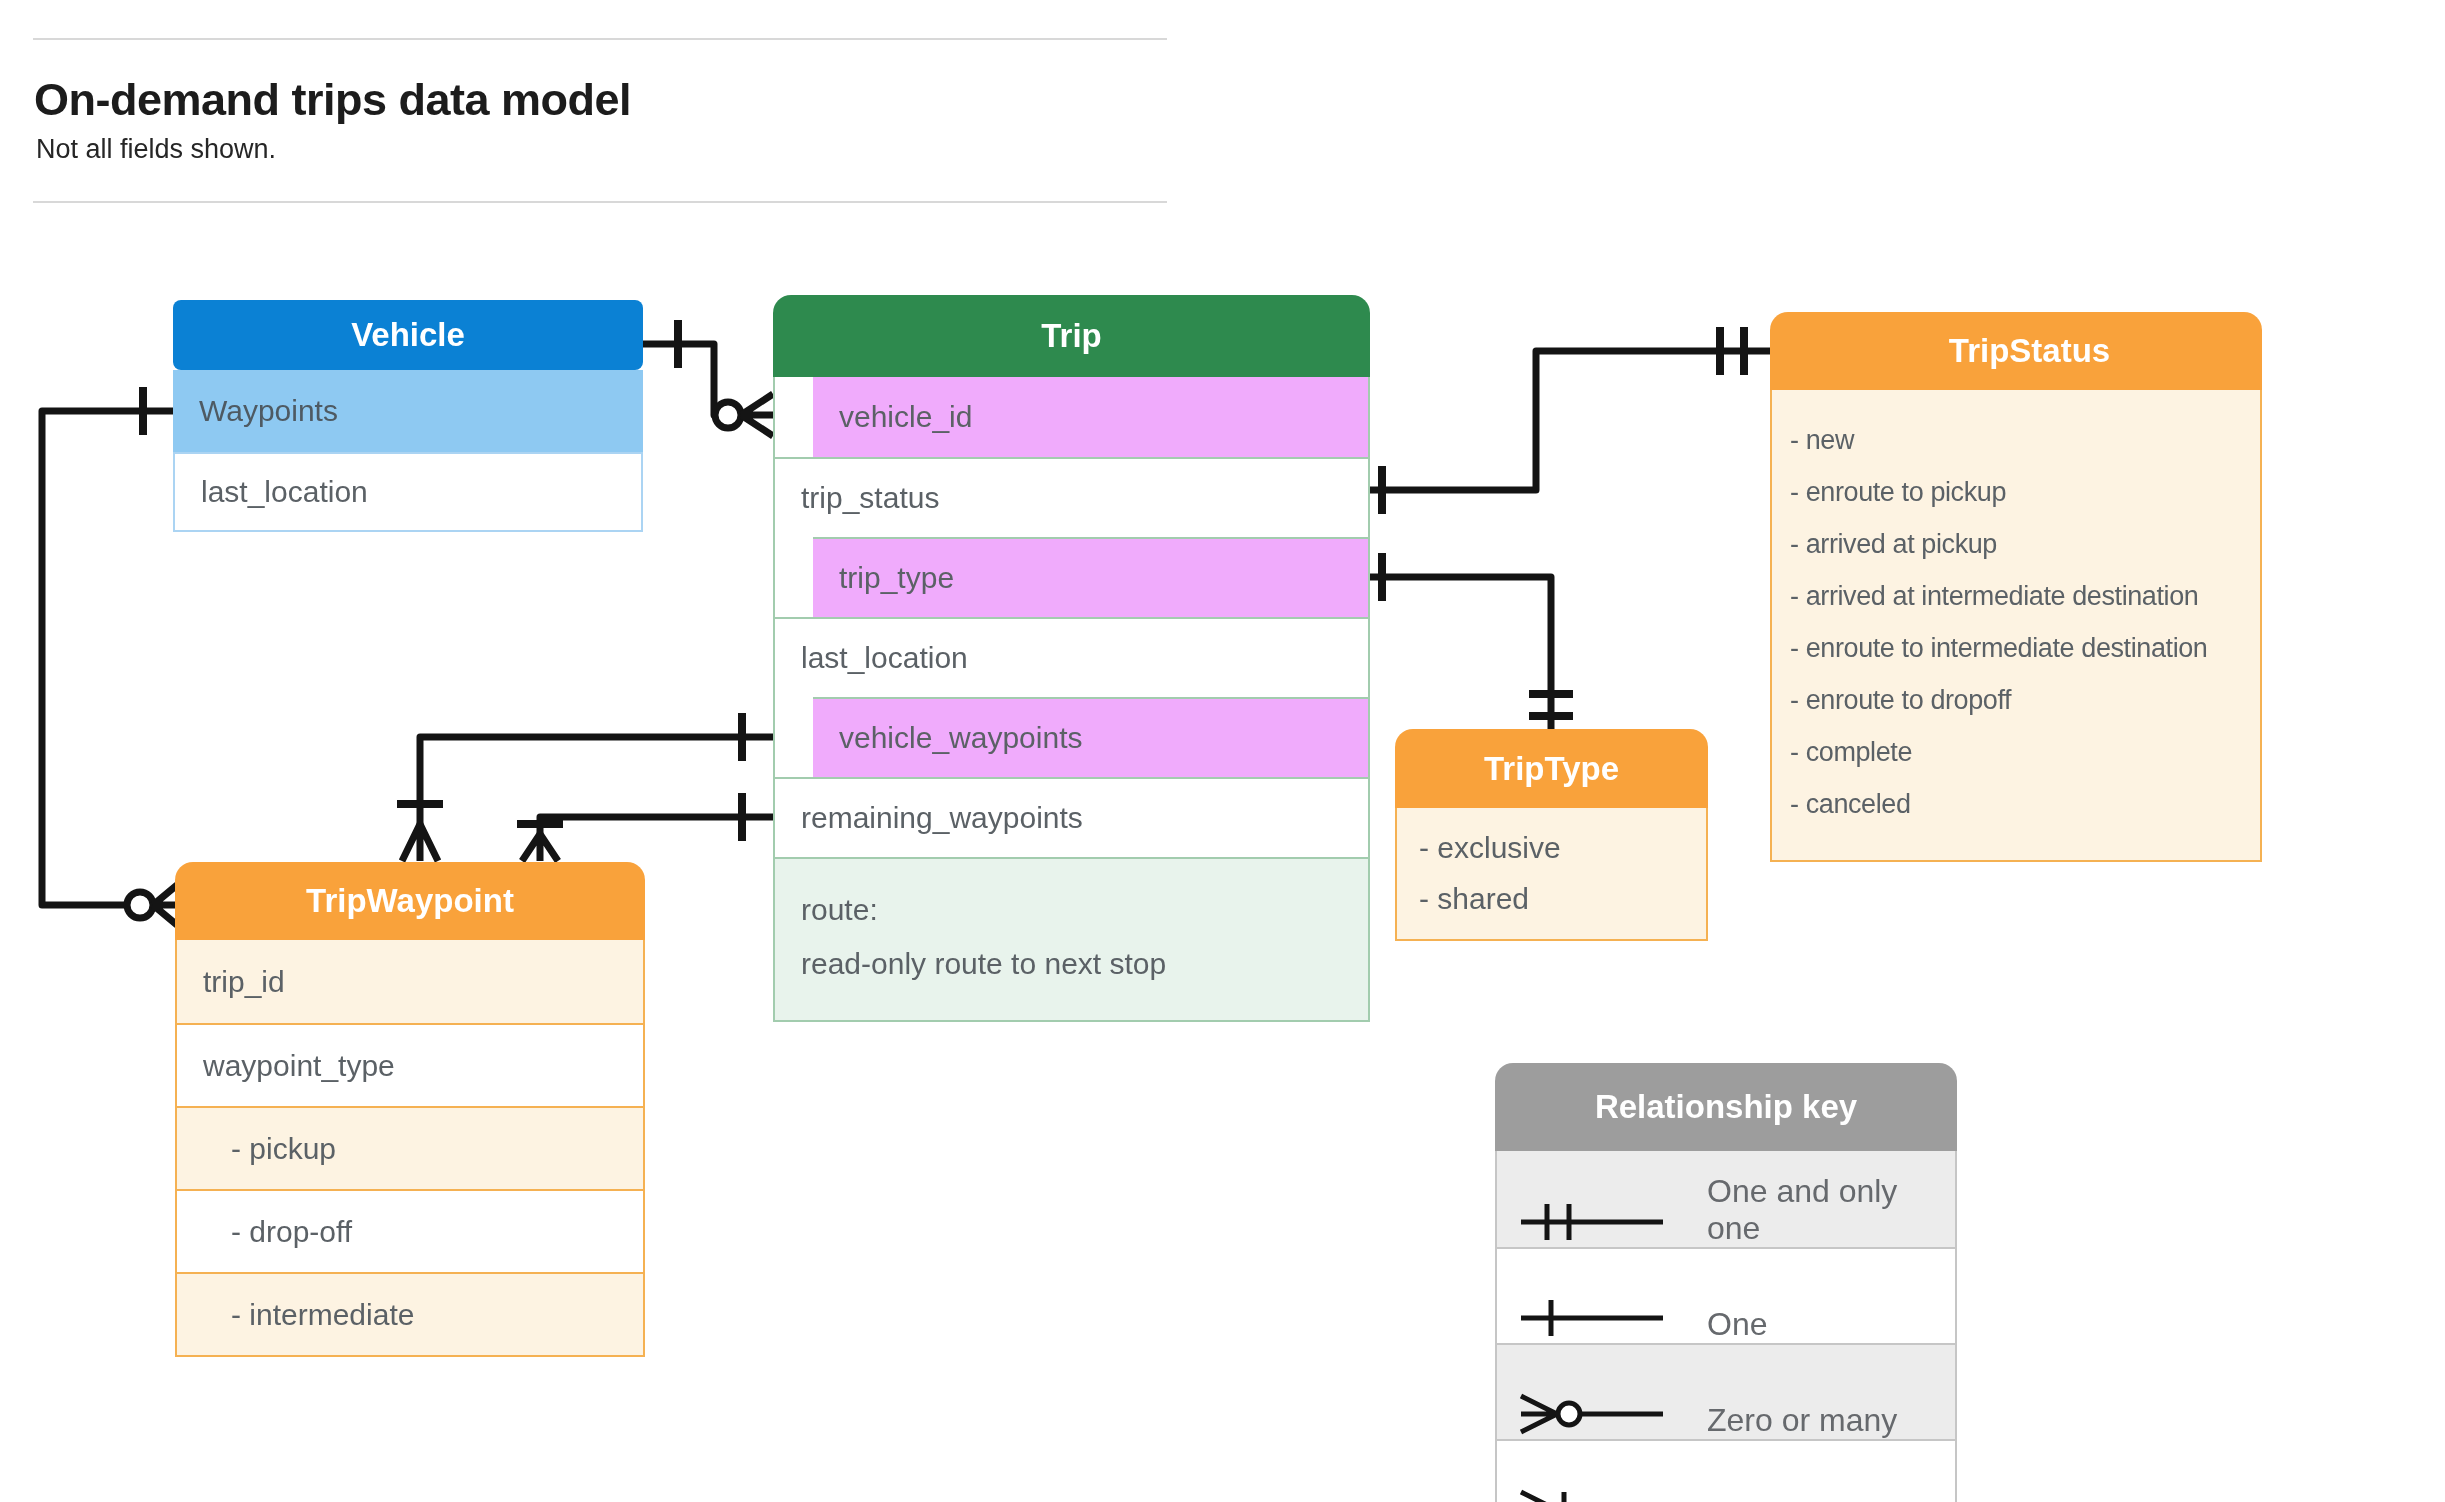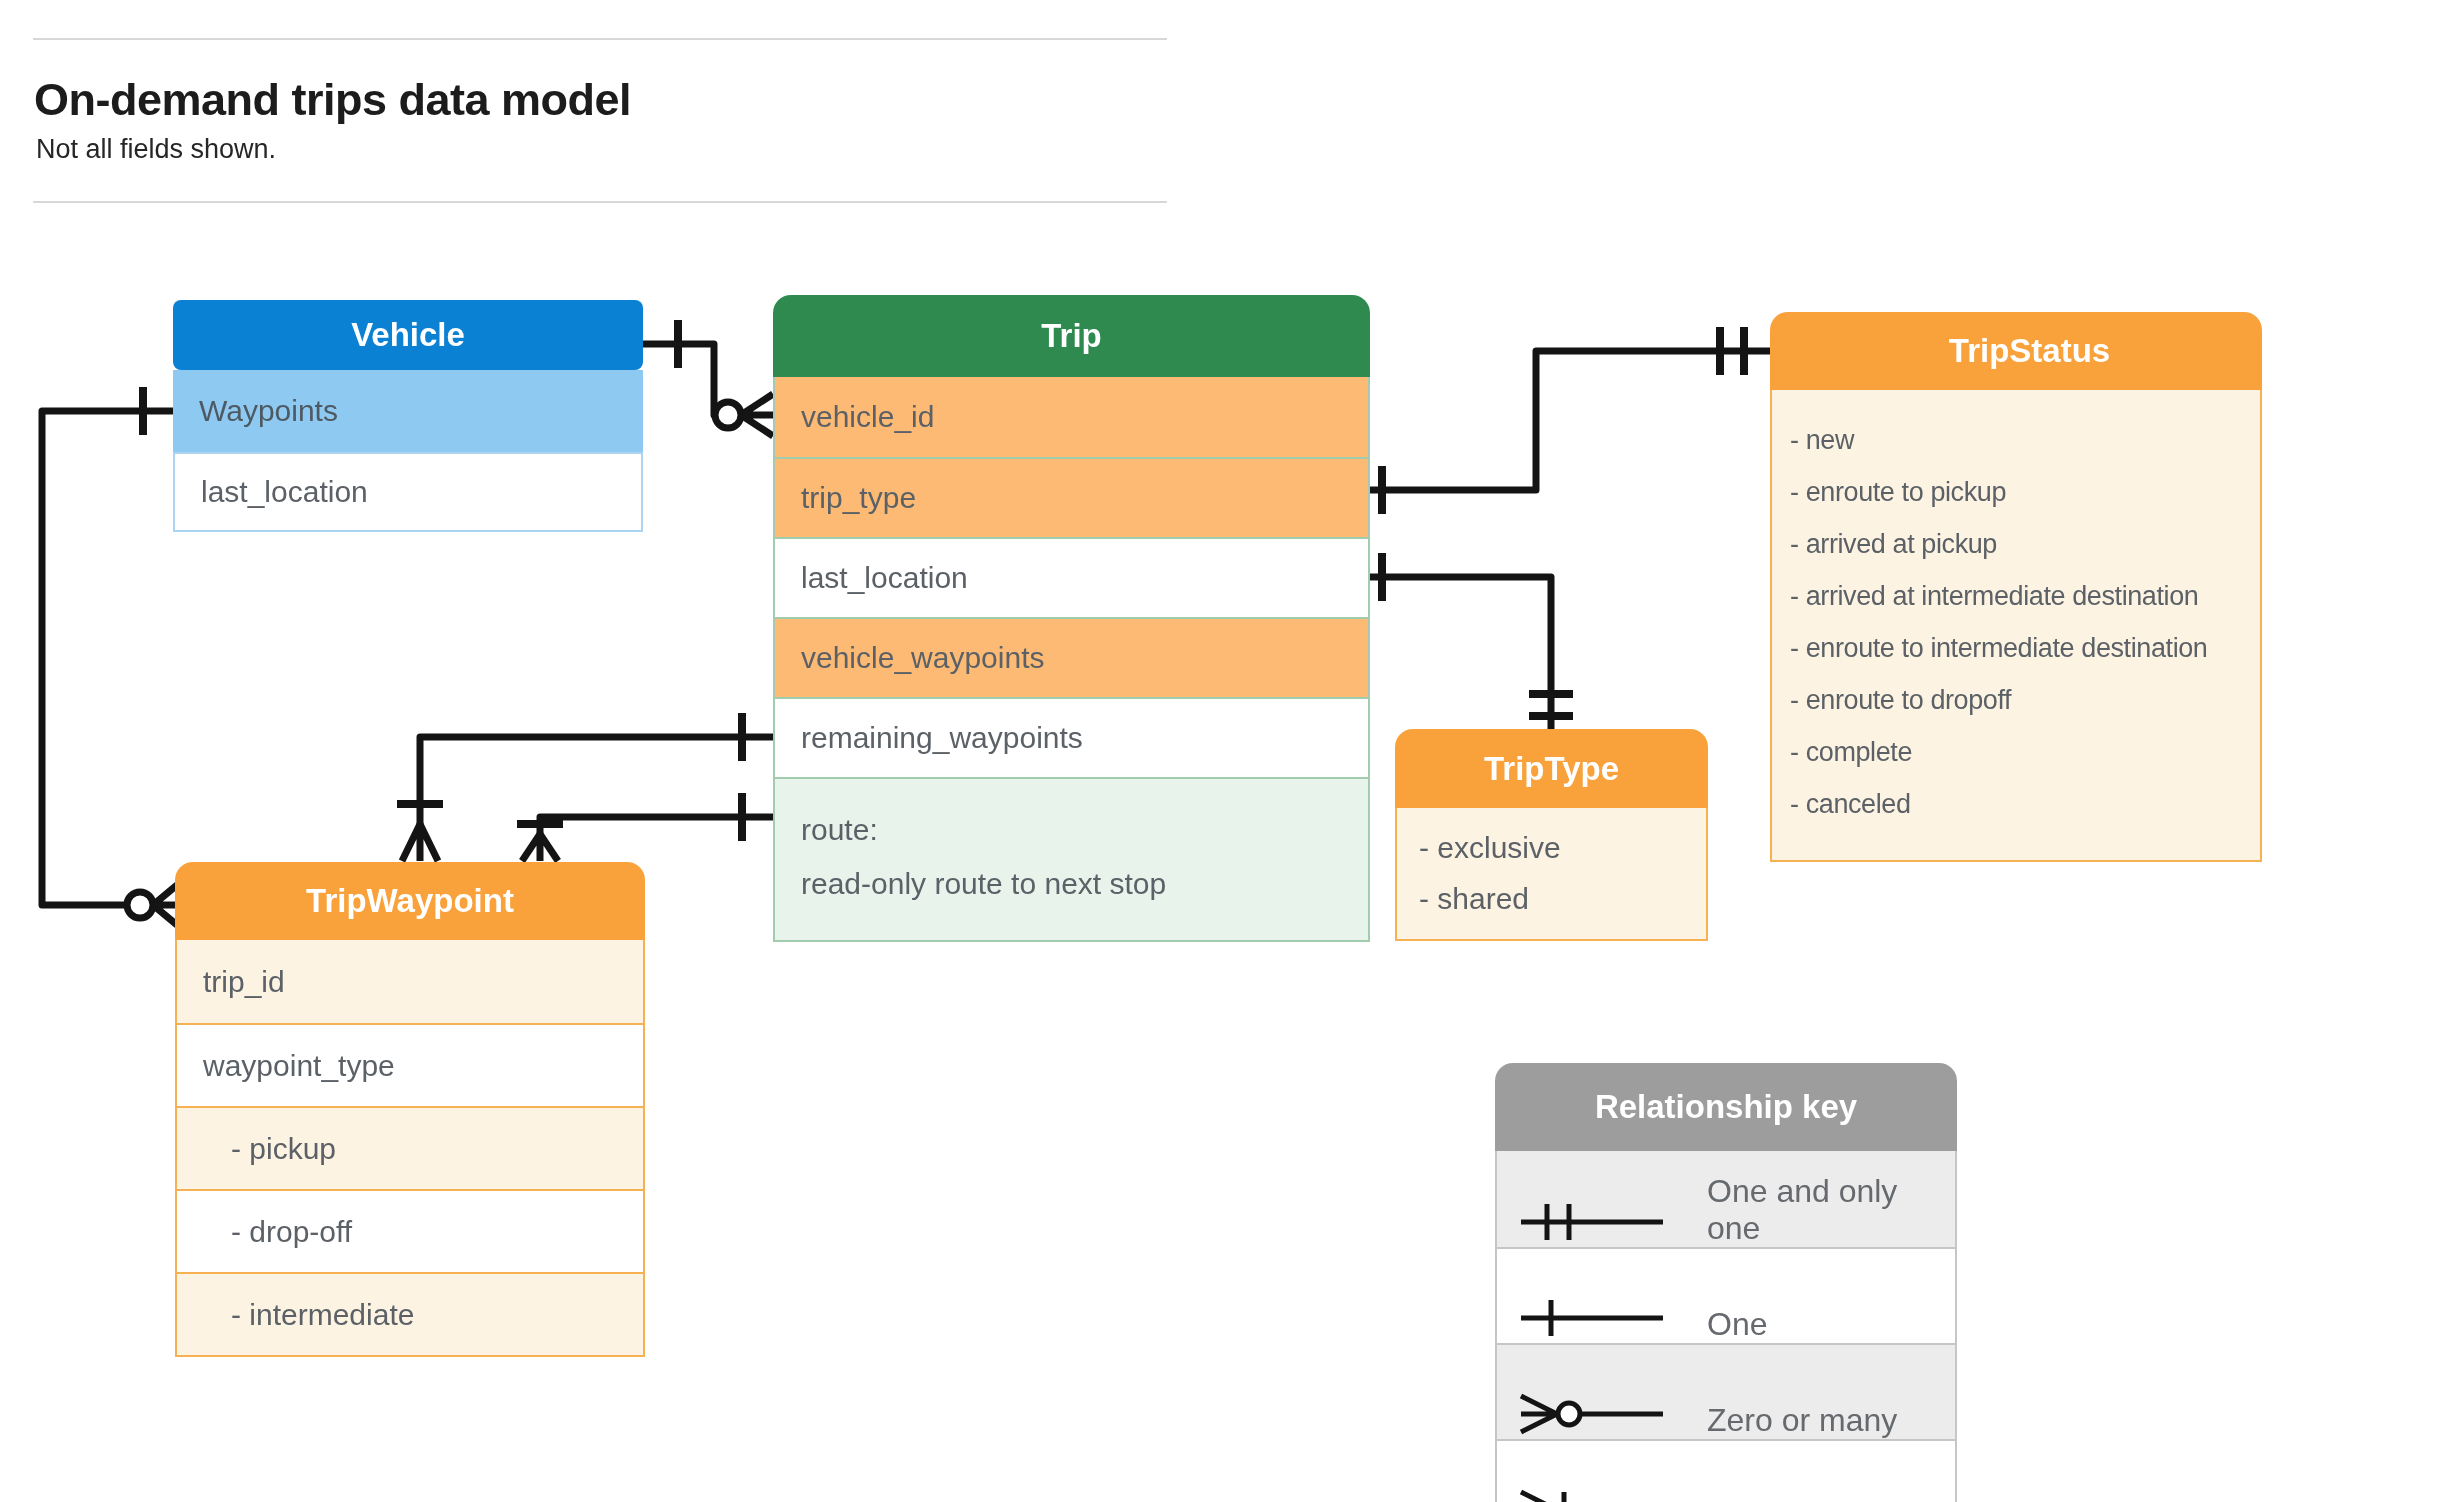--- a/index.html
+++ b/index.html
@@ -31,21 +31,21 @@
   #vehicle .ehead{height:70px;background:#0b81d4;border-radius:8px;}
   .vrow-hi{height:82px;background:#8ec9f2;color:#4e5a63;}
   .vrow-plain{height:80px;background:#fff;border:2px solid #abd4f3;}
 
   
   #trip{left:773px;top:295px;width:597px;}
   #trip .ehead{height:82px;background:#2e8a4e;}
   #trip .tbody{border:2px solid #a2ccae;border-top:none;box-sizing:border-box;}
   #trip .erow{height:80px;}
   #trip .erow + .erow, #trip .troute{border-top:2px solid #a2ccae;}
-  .g-alt{background:#fdba74;}
+  .g-alt{background:#f0abfc;margin-left:38px;}
   .g-plain{background:#ffffff;}
   .troute{height:163px;background:#e8f3ec;box-sizing:border-box;
           padding:24px 0 0 26px;font-size:30px;color:#5b6166;line-height:54px;}
 
   
   .ohead{background:#f9a23b;}
   .obody{background:#fdf3e2;border:2px solid #f5b152;border-top:none;box-sizing:border-box;}
 
   #tripstatus{left:1770px;top:312px;width:492px;}
   #tripstatus .ehead{height:78px;padding-left:27px;}
@@ -132,20 +132,21 @@
 <section class="entity" id="vehicle">
   <div class="ehead">Vehicle</div>
   <div class="erow vrow-hi">Waypoints</div>
   <div class="erow vrow-plain">last_location</div>
 </section>
 
 <section class="entity" id="trip">
   <div class="ehead">Trip</div>
   <div class="tbody">
     <div class="erow g-alt">vehicle_id</div>
+    <div class="erow g-plain">trip_status</div>
     <div class="erow g-alt">trip_type</div>
     <div class="erow g-plain">last_location</div>
     <div class="erow g-alt">vehicle_waypoints</div>
     <div class="erow g-plain">remaining_waypoints</div>
     <div class="troute">
       <div>route:</div>
       <div>read-only route to next stop</div>
     </div>
   </div>
 </section>

